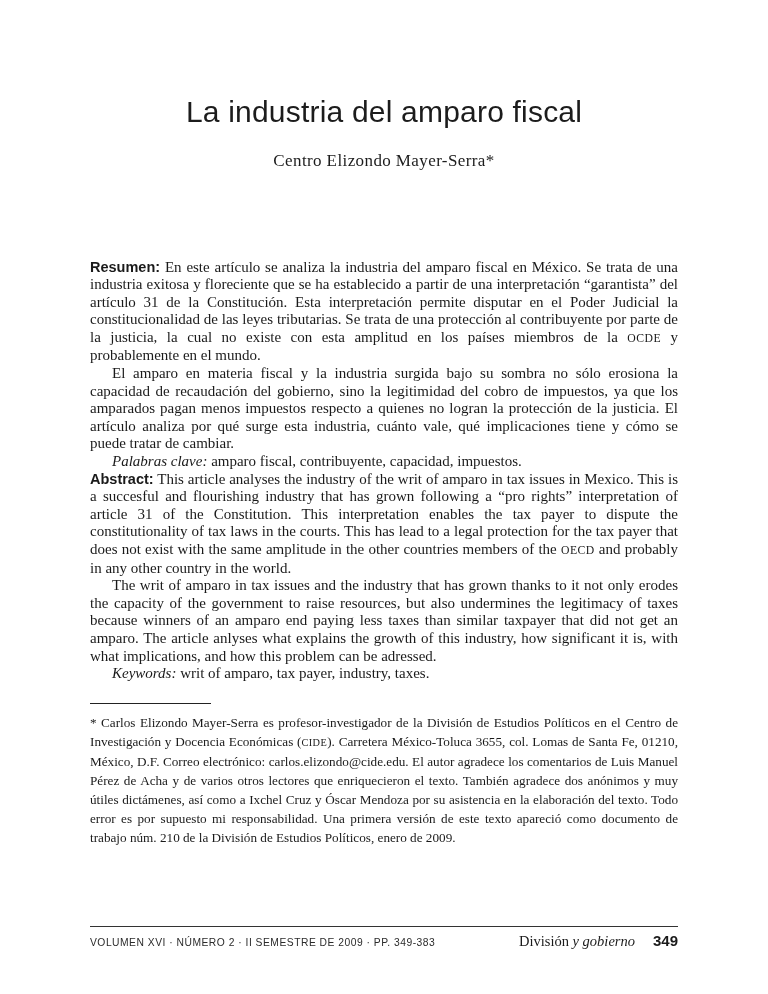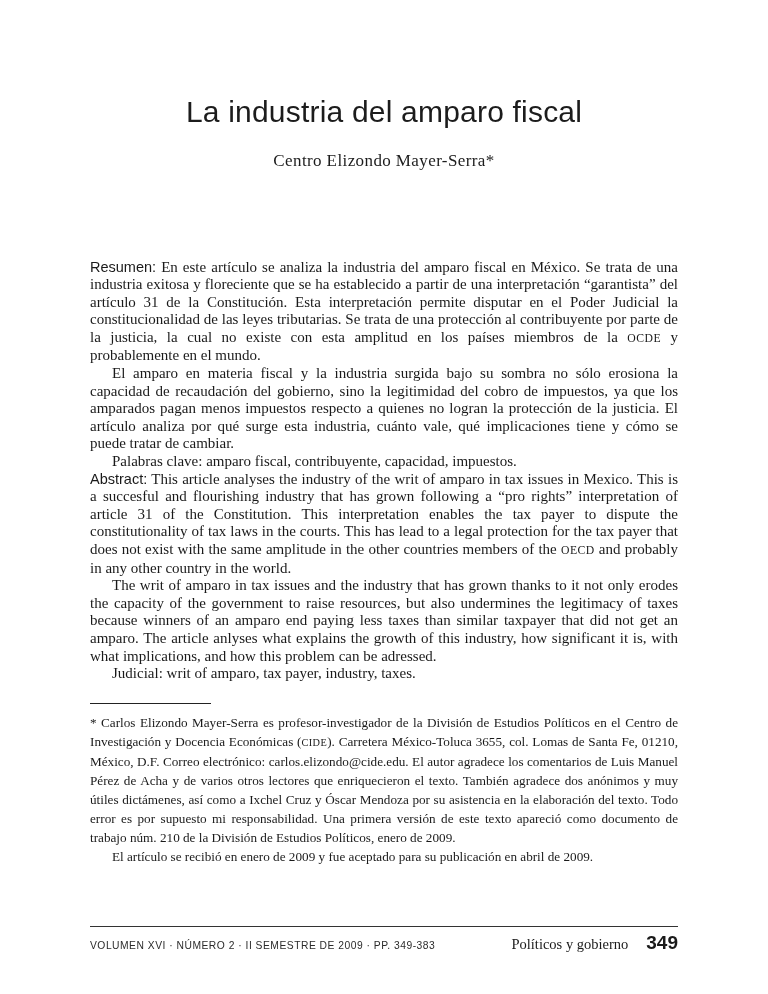--- a/index.html
+++ b/index.html
@@ -33,24 +33,24 @@
     font-size: 17px;
     letter-spacing: 0.4px;
     color: #1c1c1c;
   }
   .abstract-es { margin-top: 88px; }
   p { margin: 0; font-size: 15px; line-height: 17.6px; }
   .just { text-align: justify; }
   .indent { text-indent: 22px; }
   .label-bold {
     font-family: "Liberation Sans", sans-serif;
-    font-weight: 400;
+    font-weight: 700;
     font-size: 14.5px;
   }
-  .ital { }
+  .ital { font-style: italic; }
   .sc { font-size: 0.78em; letter-spacing: 0.04em; }
   .en-heading {
     margin: 27px 0 15px 0;
     font-weight: 400;
     font-style: italic;
     font-size: 17.5px;
     color: #1c1c1c;
   }
   .footnote { margin-top: 20px; }
   .fn-rule {
@@ -74,21 +74,21 @@
   .footer-left {
     font-family: "Liberation Sans", sans-serif;
     font-size: 10.3px;
     letter-spacing: 0.5px;
     color: #2b2b2b;
   }
   .footer-right { font-size: 14.5px; white-space: nowrap; }
   .page-num {
     font-family: "Liberation Sans", sans-serif;
     font-weight: 700;
-    font-size: 19px;
+    font-size: 15px;
     margin-left: 18px;
   }
 </style>
 </head>
 <body>
 
 <div class="page">
 
   <h1 class="title">La industria del amparo fiscal</h1>
 
@@ -97,30 +97,29 @@
   <section class="abstract-es">
     <p class="just"><span class="label-bold">Resumen:</span><span> En este artículo se analiza la industria del amparo fiscal en México. Se trata de una industria exitosa y floreciente que se ha establecido a partir de una interpretación “garantista” del artículo 31 de la Constitución. Esta interpretación permite disputar en el Poder Judicial la constitucionalidad de las leyes tributarias. Se trata de una protección al contribuyente por parte de la justicia, la cual no existe con esta amplitud en los países miembros de la </span><span class="sc">OCDE</span><span> y probablemente en el mundo.</span></p>
     <p class="just indent">El amparo en materia fiscal y la industria surgida bajo su sombra no sólo erosiona la capacidad de recaudación del gobierno, sino la legitimidad del cobro de impuestos, ya que los amparados pagan menos impuestos respecto a quienes no logran la protección de la justicia. El artículo analiza por qué surge esta industria, cuánto vale, qué implicaciones tiene y cómo se puede tratar de cambiar.</p>
     <p class="indent"><span class="ital">Palabras clave:</span><span> amparo fiscal, contribuyente, capacidad, impuestos.</span></p>
   </section>
 
 
   <section>
     <p class="just"><span class="label-bold">Abstract:</span><span> This article analyses the industry of the writ of amparo in tax issues in Mexico. This is a succesful and flourishing industry that has grown following a “pro rights” interpretation of article 31 of the Constitution. This interpretation enables the tax payer to dispute the constitutionality of tax laws in the courts. This has lead to a legal protection for the tax payer that does not exist with the same amplitude in the other countries members of the </span><span class="sc">OECD</span><span> and probably in any other country in the world.</span></p>
     <p class="just indent">The writ of amparo in tax issues and the industry that has grown thanks to it not only erodes the capacity of the government to raise resources, but also undermines the legitimacy of taxes because winners of an amparo end paying less taxes than similar taxpayer that did not get an amparo. The article anlyses what explains the growth of this industry, how significant it is, with what implications, and how this problem can be adressed.</p>
-    <p class="indent"><span class="ital">Judicial:</span><span> writ of amparo, tax payer, industry, taxes.</span></p>
+    <p class="indent"><span class="ital">Keywords:</span><span> writ of amparo, tax payer, industry, taxes.</span></p>
   </section>
 
   <section class="footnote">
     <div class="fn-rule"></div>
     <p class="just fn-text"><span>* Carlos Elizondo Mayer-Serra es profesor-investigador de la División de Estudios Políticos en el Centro de Investigación y Docencia Económicas (</span><span class="sc">CIDE</span><span>). Carretera México-Toluca 3655, col. Lomas de Santa Fe, 01210, México, D.F. Correo electrónico: carlos.elizondo@cide.edu. El autor agradece los comentarios de Luis Manuel Pérez de Acha y de varios otros lectores que enriquecieron el texto. También agradece dos anónimos y muy útiles dictámenes, así como a Ixchel Cruz y Óscar Mendoza por su asistencia en la elaboración del texto. Todo error es por supuesto mi responsabilidad. Una primera versión de este texto apareció como documento de trabajo núm. 210 de la División de Estudios Políticos, enero de 2009.</span></p>
-    <p class="just fn-text indent">El artículo se recibió en enero de 2009 y fue aceptado para su publicación en abril de 2009.</p>
   </section>
 
   <footer class="footer">
     <div class="footer-rule"></div>
     <div class="footer-row">
       <span class="footer-left">VOLUMEN XVI · NÚMERO 2 · II SEMESTRE DE 2009 · PP. 349-383</span>
-      <span class="footer-right"><span>Políticos</span><span class="ital"> y gobierno</span><span class="page-num">349</span></span>
+      <span class="footer-right"><span>División</span><span class="ital"> y gobierno</span><span class="page-num">349</span></span>
     </div>
   </footer>
 
 </div>
 
 </body></html>

